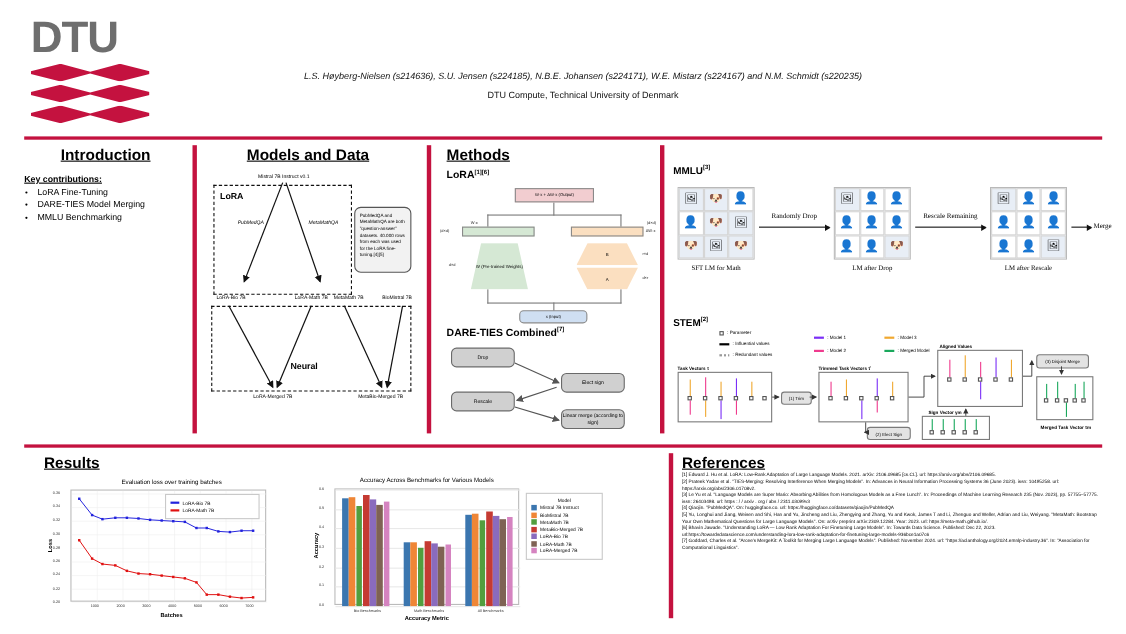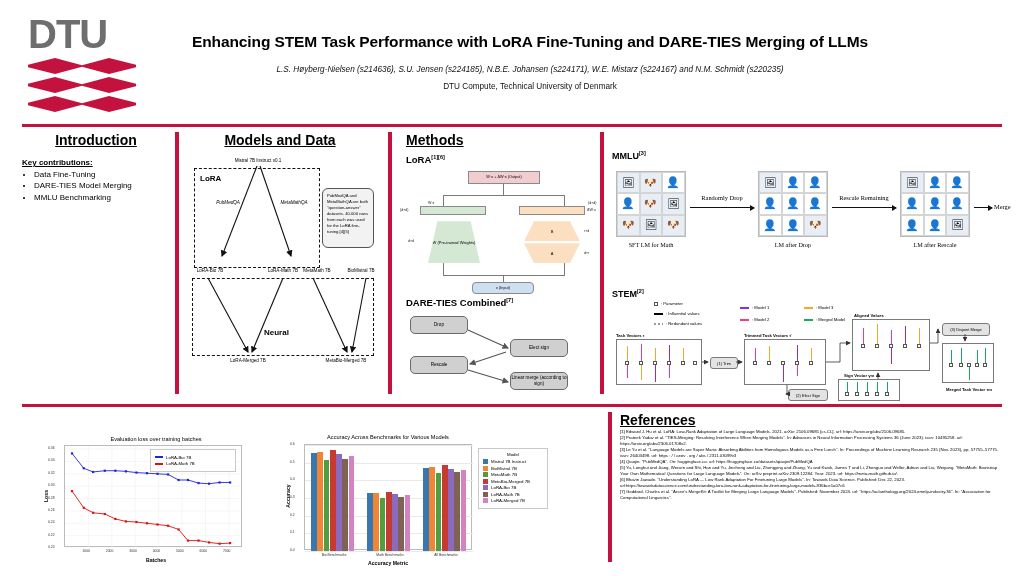--- a/index.html
+++ b/index.html
@@ -125,36 +125,35 @@
 <div class="poster">
 
   <div class="logo">
     <div class="dtu">DTU</div>
     <div class="waves">
       <div class="wave"></div>
       <div class="wave"></div>
       <div class="wave"></div>
     </div>
   </div>
-  <div class="title">Enhancing STEM Task Performance with LoRA Fine-Tuning and DARE-TIES Merging of LLMs</div>
   <div class="authors">L.S. Høyberg-Nielsen (s214636), S.U. Jensen (s224185), N.B.E. Johansen (s224171), W.E. Mistarz (s224167) and N.M. Schmidt (s220235)</div>
   <div class="affil">DTU Compute, Technical University of Denmark</div>
 
   <div class="hrule" style="left:22px;top:124px;width:980px;height:3px;"></div>
   <div class="vrule" style="left:175px;top:132px;height:262px;"></div>
   <div class="vrule" style="left:388px;top:132px;height:262px;"></div>
   <div class="vrule" style="left:600px;top:132px;height:262px;"></div>
   <div class="hrule" style="left:22px;top:404px;width:980px;height:3px;"></div>
   <div class="vrule" style="left:608px;top:412px;height:150px;"></div>
 
   <div class="intro">
     <span class="sec-h">Introduction</span>
     <div class="kc-title">Key contributions:</div>
     <ul>
-      <li>Data Fine-Tuning</li>
+      <li>LoRA Fine-Tuning</li>
       <li>DARE-TIES Model Merging</li>
       <li>MMLU Benchmarking</li>
     </ul>
   </div>
 
   <div class="models">
     <span class="sec-h">Models and Data</span>
     <div class="md-canvas">
 
       <div class="md-lab" style="left:72px;top:2px;">Mistral 7B Instruct v0.1</div>
@@ -443,20 +442,23 @@
         <line x1="124" y1="63" x2="130" y2="63" stroke="#333" stroke-width="0.8" marker-end="url(#ah3)"></line>
         <path d="M175,86 L175,95 L174,95" stroke="#333" stroke-width="0.8" fill="none" marker-end="url(#ah3)"></path>
         <path d="M214,63 L228,63 L228,44 L238,44" stroke="#333" stroke-width="0.8" fill="none" marker-end="url(#ah3)"></path>
         <line x1="266" y1="80" x2="266" y2="74" stroke="#333" stroke-width="0.8" marker-end="url(#ah3)"></line>
         <path d="M318,44 L326,44 L326,30" stroke="#333" stroke-width="0.8" fill="none" marker-end="url(#ah3)"></path>
         <line x1="353" y1="35" x2="353" y2="42" stroke="#333" stroke-width="0.8" marker-end="url(#ah3)"></line>
       </svg>
     </div>
   </div>
 
+  <div class="results">
+    <span class="sec-h">Results</span>
+  </div>
 
   <div class="chart" style="left:38px;top:436px;width:230px;height:132px;">
     <div class="ctitle" style="left:118px;top:0px;">Evaluation loss over training batches</div>
     <div class="plotbox" style="left:26px;top:9px;width:178px;height:102px;">
       <svg width="178" height="102" style="position:absolute;left:0;top:0;" id="lineSvg">
           <line x1="0" y1="102" x2="178" y2="102" stroke="#ececec" stroke-width="0.5"></line>
           <line x1="0" y1="89.63636363636364" x2="178" y2="89.63636363636364" stroke="#ececec" stroke-width="0.5"></line>
           <line x1="0" y1="77.27272727272728" x2="178" y2="77.27272727272728" stroke="#ececec" stroke-width="0.5"></line>
           <line x1="0" y1="64.9090909090909" x2="178" y2="64.9090909090909" stroke="#ececec" stroke-width="0.5"></line>
           <line x1="0" y1="52.545454545454525" x2="178" y2="52.545454545454525" stroke="#ececec" stroke-width="0.5"></line>

